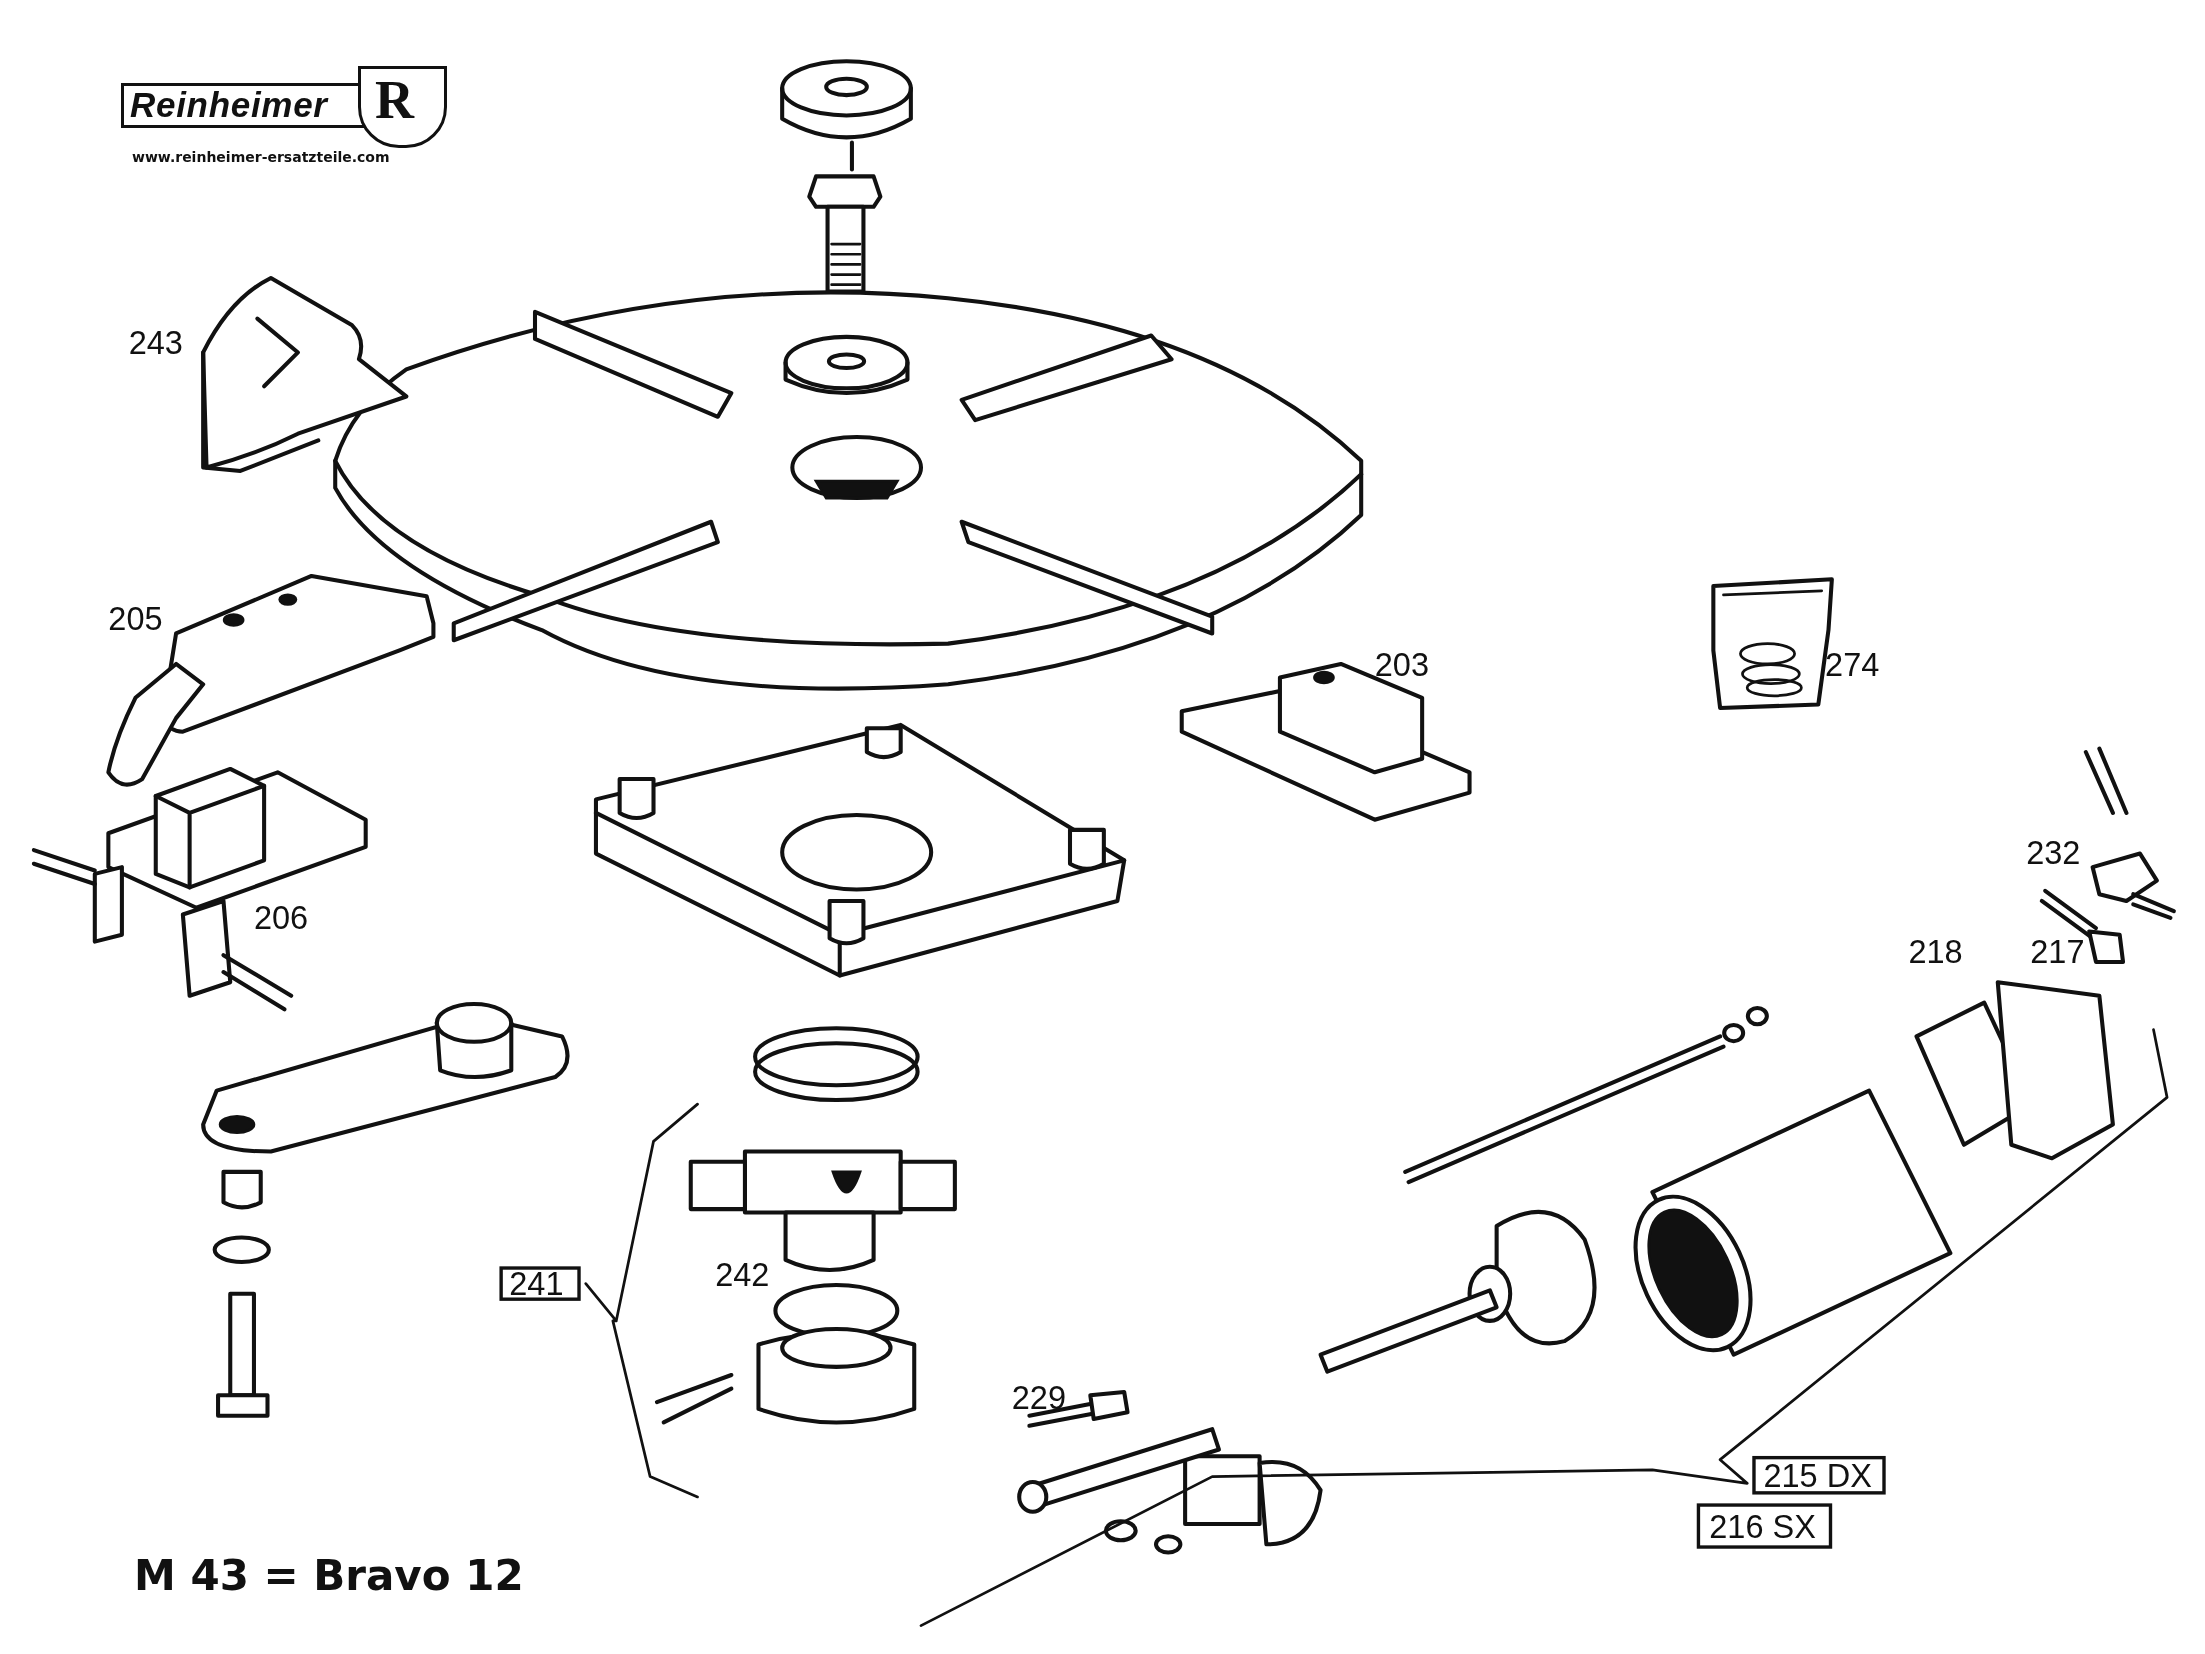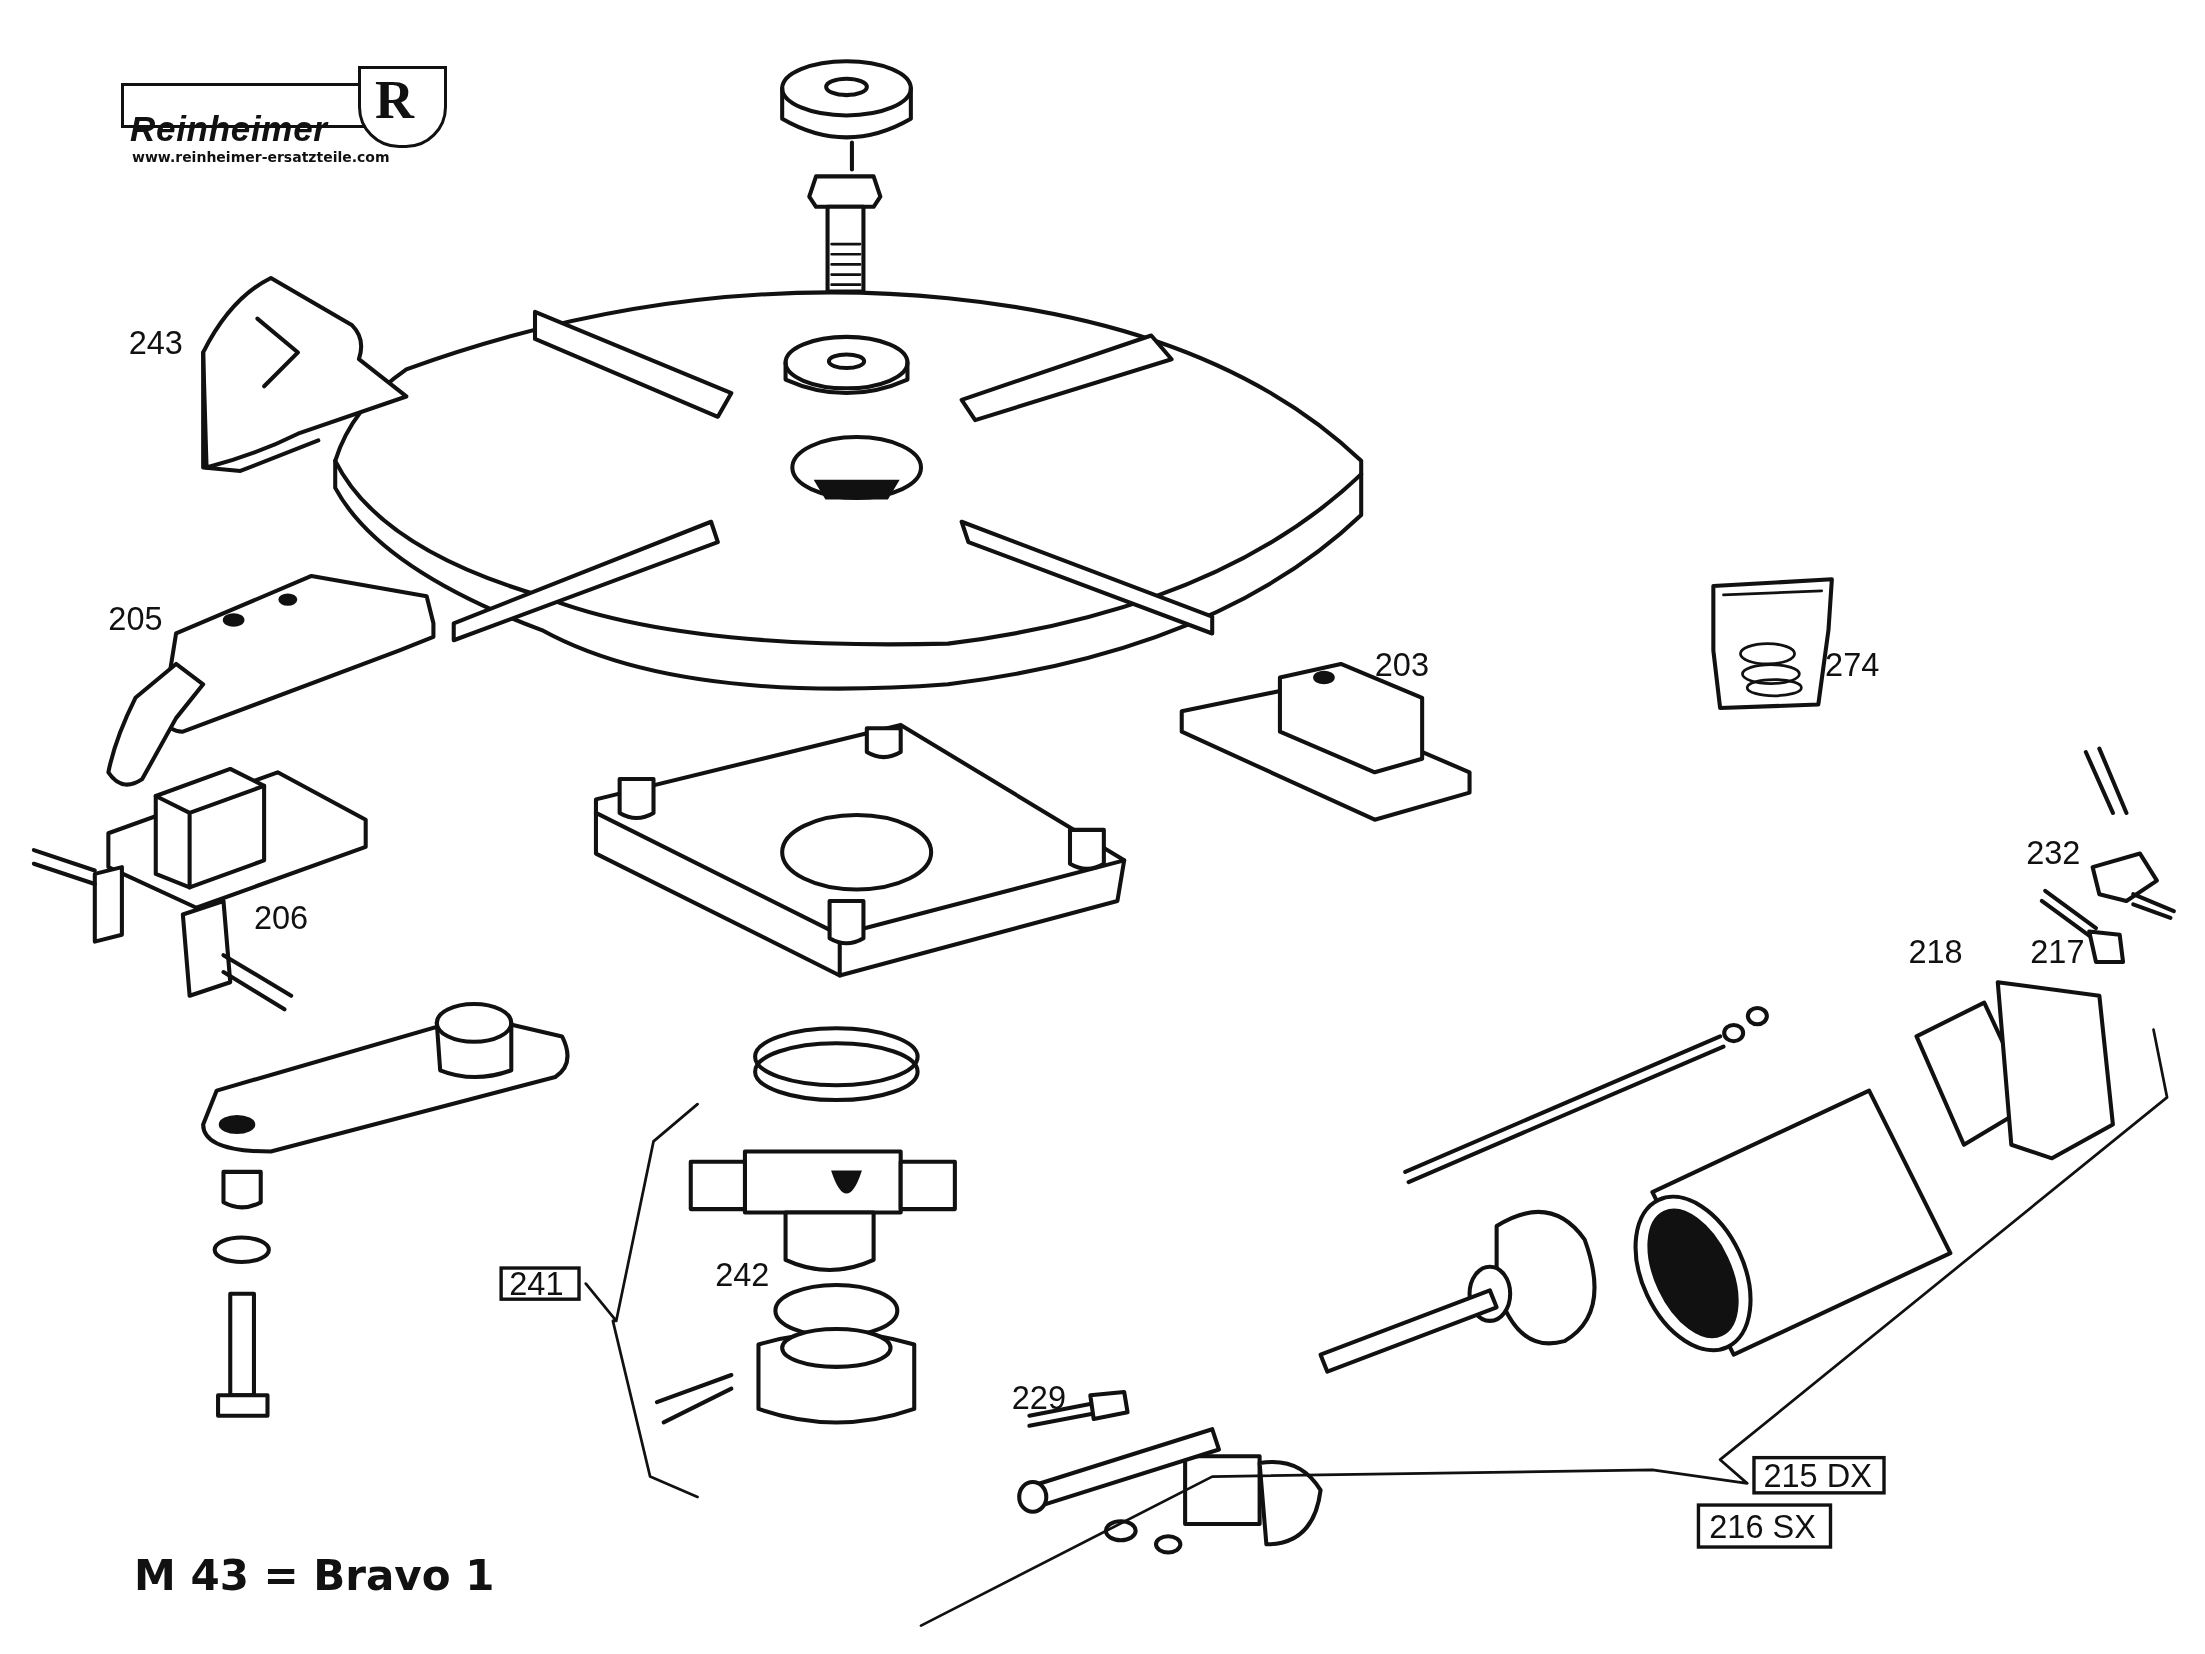--- a/index.html
+++ b/index.html
@@ -5,21 +5,21 @@
   html, body { margin: 0; padding: 0; background: #ffffff; }
   body { width: 2205px; height: 1655px; position: relative; overflow: hidden; font-family: "Liberation Sans", sans-serif; }
   #diagram { position: absolute; left: 0; top: 0; width: 2205px; height: 1655px; }
   .ln { fill: none; stroke: #111; stroke-width: 6; stroke-linecap: round; stroke-linejoin: round; }
   .thin { stroke-width: 4; }
   .fillw { fill: #fff; stroke: #111; stroke-width: 6; stroke-linejoin: round; }
   .fillk { fill: #111; stroke: #111; stroke-width: 4; }
   .lbl { font-family: "Liberation Sans", sans-serif; font-size: 48px; fill: #111; font-weight: normal; }
   .lblbox { fill: #fff; stroke: #111; stroke-width: 5; }
   .logo-box { position: absolute; left: 121px; top: 83px; width: 291px; height: 39px; border: 3.4px solid #111; background: #fff; }
-  .logo-text { position: absolute; left: 130px; top: 83px; font-family: "Liberation Sans", sans-serif; font-weight: bold; font-style: italic; font-size: 35px; color: #111; letter-spacing: 0.7px; line-height: 43px; margin-top: 24px; }
+  .logo-text { position: absolute; left: 130px; top: 83px; font-family: "Liberation Sans", sans-serif; font-weight: bold; font-style: italic; font-size: 35px; color: #111; letter-spacing: 0.7px; line-height: 43px; }
   .logo-shield { position: absolute; left: 358px; top: 66px; width: 83px; height: 76px; background: #fff; border: 3.4px solid #111; border-radius: 0 0 41px 41px; }
   .logo-R { position: absolute; left: 375px; top: 73px; font-family: "Liberation Serif", serif; font-weight: bold; font-size: 54px; color: #111; line-height: 54px; }
   .logo-url { position: absolute; left: 132px; top: 149px; font-family: "DejaVu Sans", sans-serif; font-weight: bold; font-size: 14px; color: #111; }
   .caption { position: absolute; left: 134px; top: 1551px; font-family: "DejaVu Sans", sans-serif; font-weight: bold; font-size: 42px; color: #111; }
 </style>
 </head>
 <body>
 
 <div class="logo-box"></div>
 <div class="logo-text">Reinheimer</div>
@@ -184,14 +184,14 @@
   <rect class="lblbox" x="740" y="1872" width="115" height="46"></rect>
   <text class="lbl" x="752" y="1912">241</text>
 
   <rect class="lblbox" x="2590" y="2152" width="192" height="52"></rect>
   <text class="lbl" x="2604" y="2195">215 DX</text>
 
   <rect class="lblbox" x="2508" y="2222" width="195" height="62"></rect>
   <text class="lbl" x="2524" y="2270">216 SX</text>
 </svg>
 
-<div class="caption">M 43 = Bravo 1</div>
+<div class="caption">M 43 = Bravo 12</div>
 
 
 </body></html>

